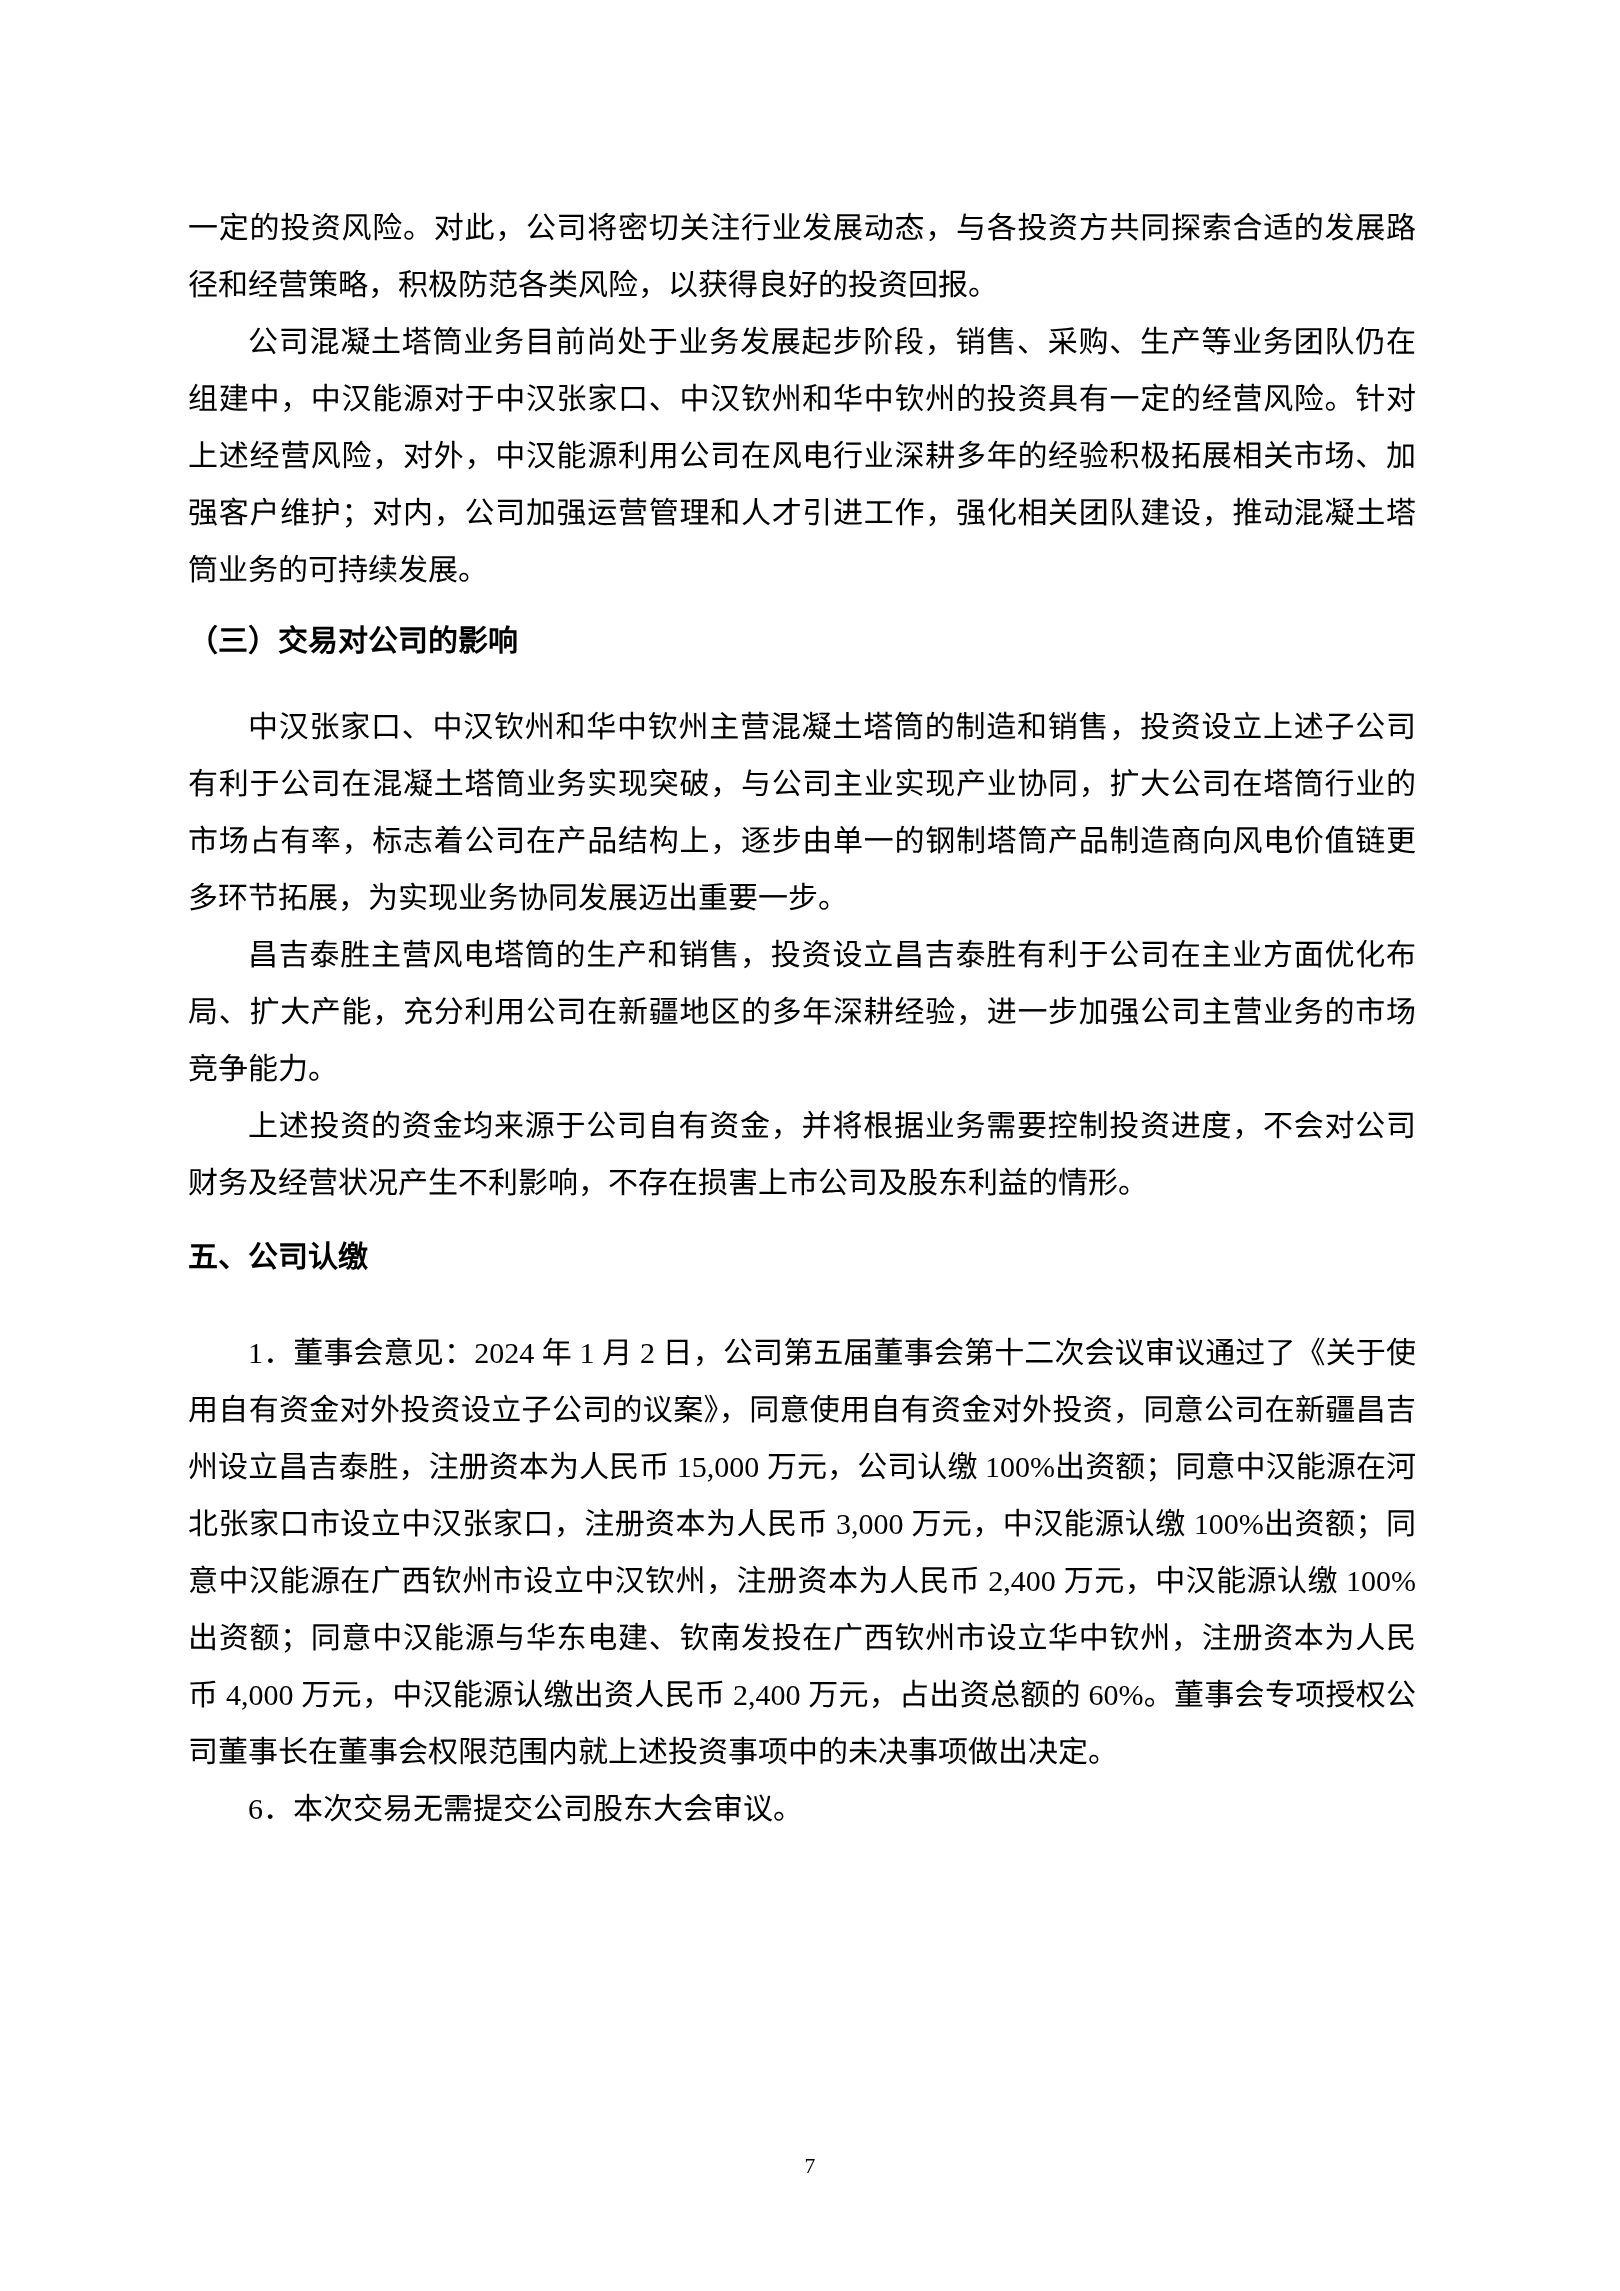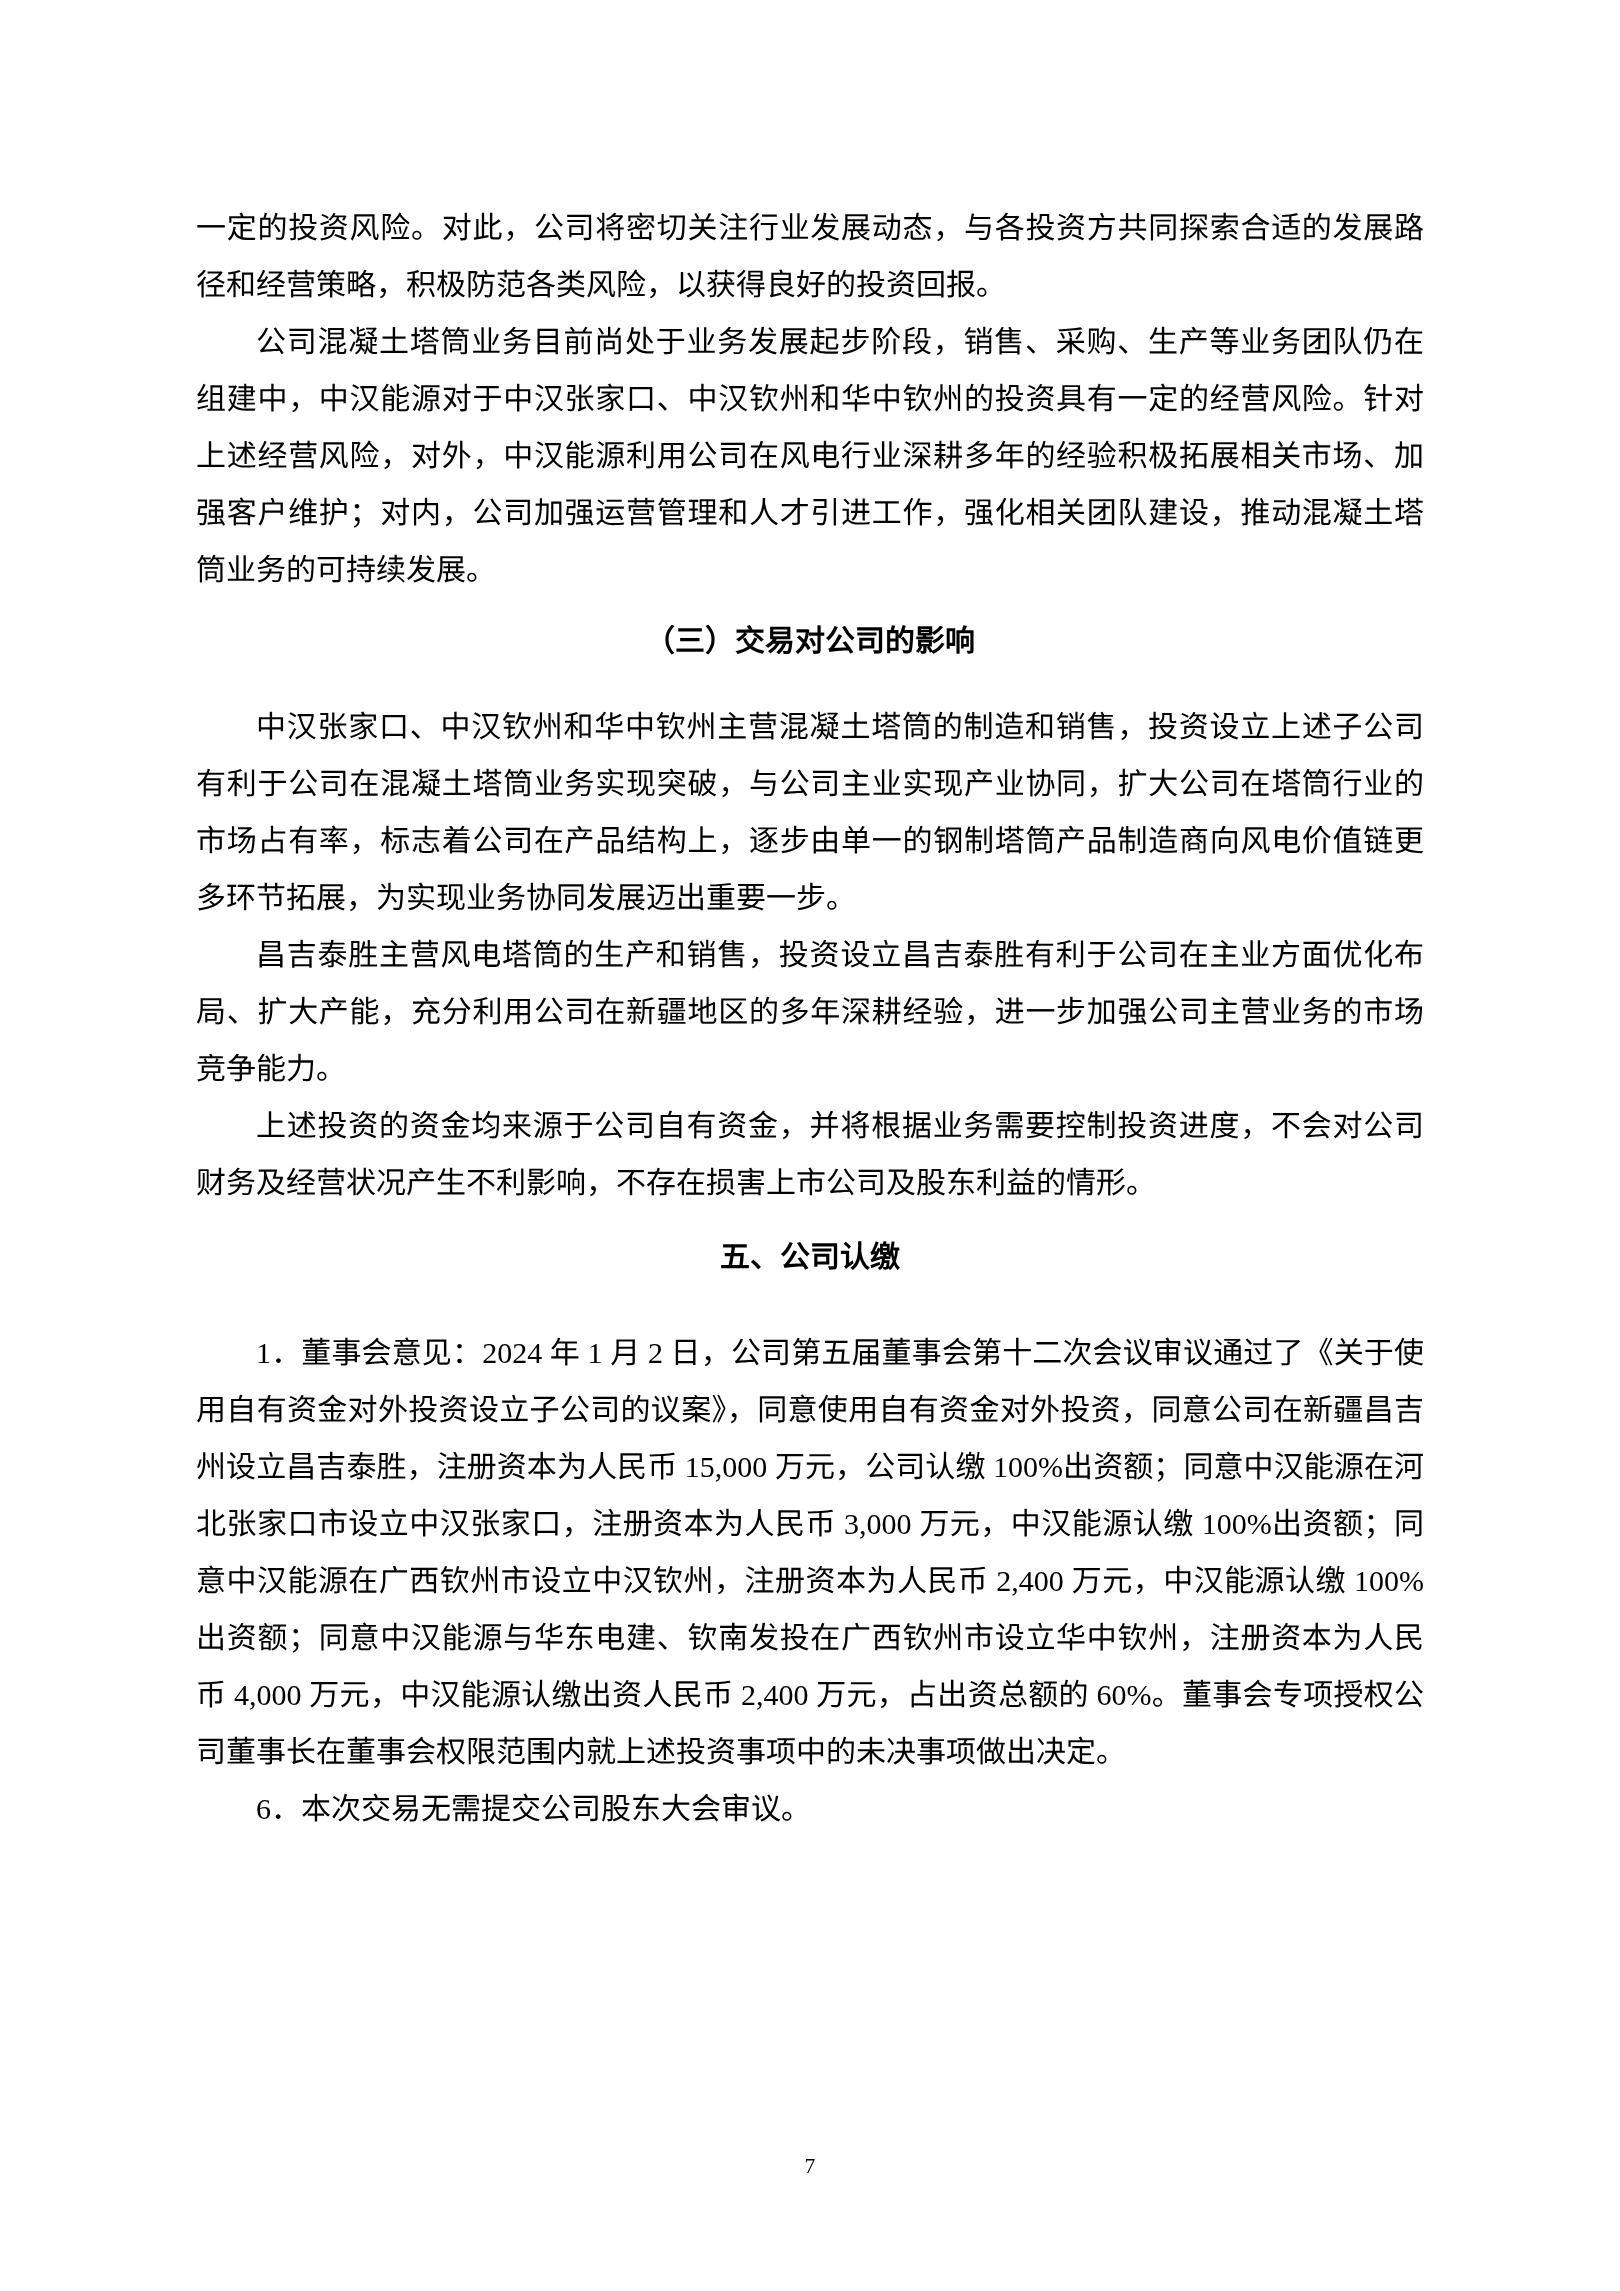--- a/index.html
+++ b/index.html
@@ -11,40 +11,40 @@
     position: relative;
     width: 1620px;
     height: 2292px;
     background: #ffffff;
     overflow: hidden;
     font-family: "Liberation Serif", "DejaVu Serif", serif;
     color: #000000;
   }
   .content {
     position: absolute;
-    left: 196px;
+    left: 188px;
     top: 199px;
     width: 1228px;
   }
   .para {
     font-size: 30px;
     line-height: 57px;
     text-align: justify;
     text-justify: inter-ideograph;
     margin: 0;
     word-break: break-all;
   }
   .para.indent {
     text-indent: 2em;
   }
   .heading {
     font-size: 30px;
     line-height: 57px;
     font-weight: bold;
-    text-align: center;
+    text-align: left;
     margin: 0;
     word-break: break-all;
   }
   .heading.sub {
     
     margin-top: 13.7px;
     margin-bottom: 29px;
   }
   .heading.major-five {
     

